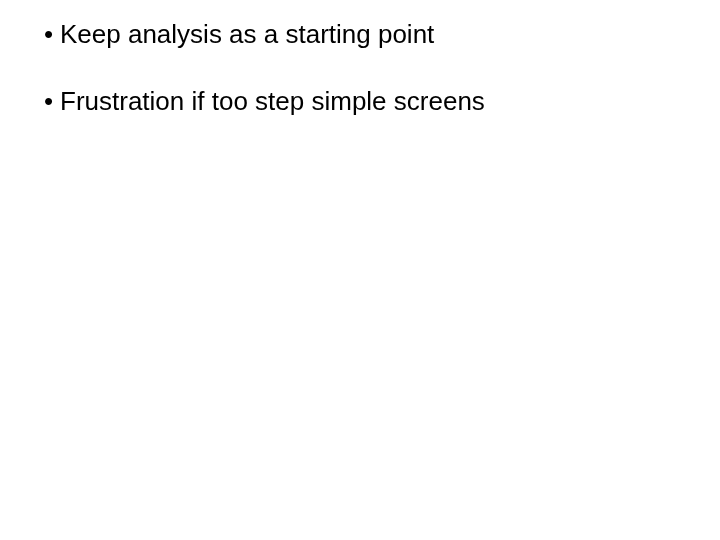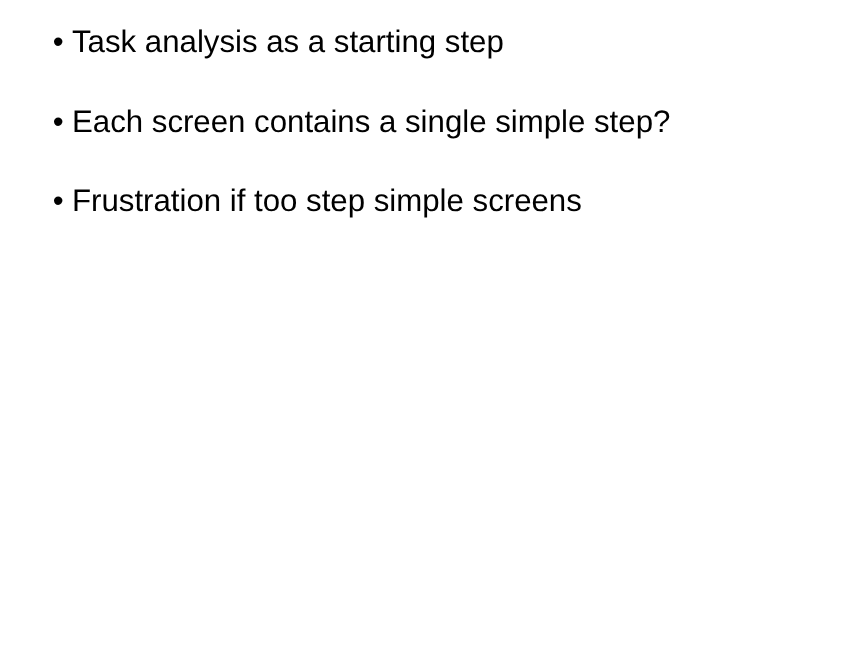--- a/index.html
+++ b/index.html
@@ -48,17 +48,16 @@
   .bullet span {
     position: relative;
     left: -6px;
   }
 </style>
 </head>
 <body>
 
 <div class="slide">
   <div class="bullets">
-    <div class="bullet"><span>Task analysis as a starting step</span></div>
-    <div class="bullet"><span>Each screen contains a single simple step?</span></div>
+    <div class="bullet"><span>Keep analysis as a starting point</span></div>
     <div class="bullet"><span>Frustration if too step simple screens</span></div>
   </div>
 </div>
 
 </body></html>

